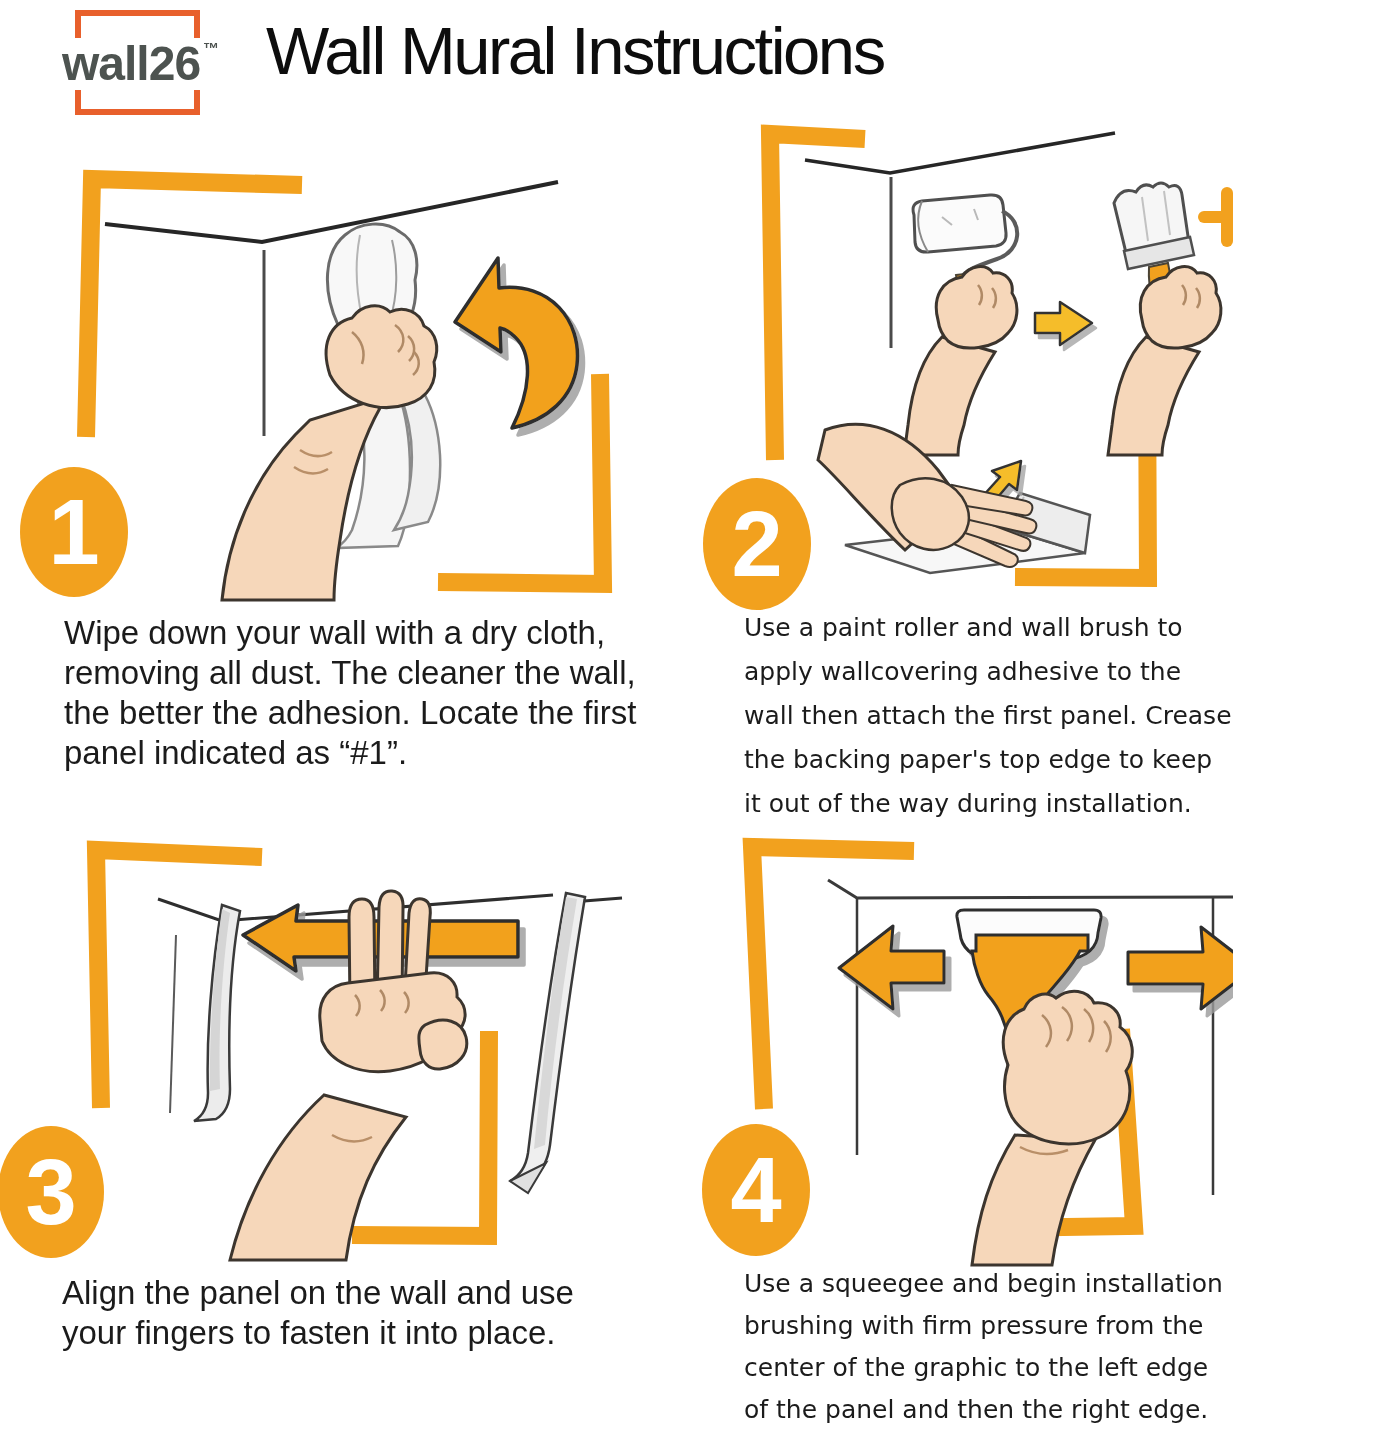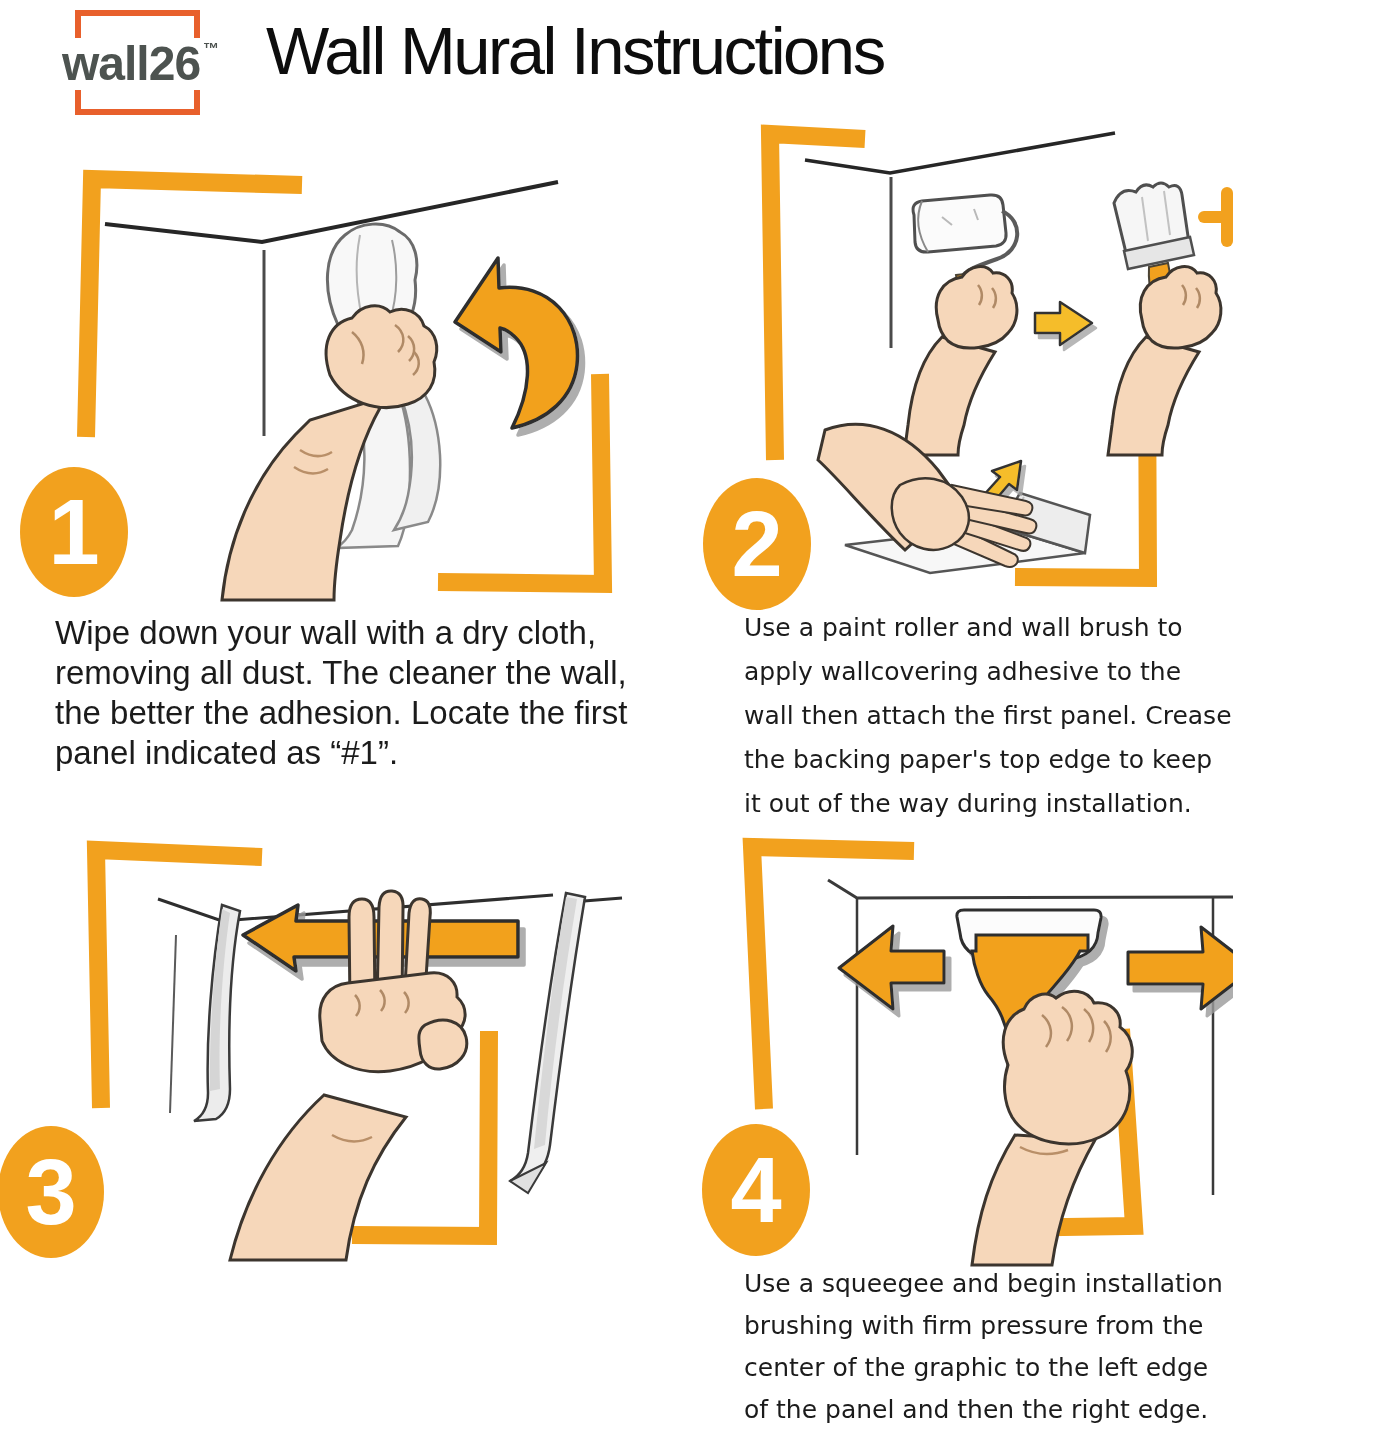--- a/index.html
+++ b/index.html
@@ -15,21 +15,21 @@
   .title{position:absolute;left:266px;top:12px;font-size:67px;letter-spacing:-2.5px;
          color:#0d0d0d;white-space:nowrap;}
   
   svg.illus{position:absolute;overflow:visible;}
   
   .badge{position:absolute;background:var(--accent-orange,#F2A11E);border-radius:50%;
          color:#ffffff;display:flex;align-items:center;justify-content:center;
          font-weight:bold;font-size:92px;line-height:1;}
   
   .caption{position:absolute;color:var(--text-black,#1B1B1B);white-space:pre;}
-  .cap-a{font-family:"Liberation Sans",sans-serif;font-size:33px;line-height:40px;}
+  .cap-a{font-family:"Liberation Sans",sans-serif;font-size:33px;line-height:40px;margin-left:9px;}
   .cap-b{font-family:"DejaVu Sans",sans-serif;font-size:25px;line-height:44px;}
   .cap-b4{line-height:42px;}
   .adhesive-label{position:absolute;left:1232px;top:269px;width:156px;text-align:center;
                   white-space:pre;font-family:"DejaVu Sans",sans-serif;font-size:20px;
                   line-height:25px;color:#111111;}
 </style>
 </head>
 <body>
 
 <div class="page">
@@ -258,18 +258,20 @@
 
   <div class="caption cap-a" style="left:55px;top:613px">Wipe down your wall with a dry cloth,
 removing all dust. The cleaner the wall,
 the better the adhesion. Locate the first
 panel indicated as “#1”.</div>
   <div class="caption cap-b" style="left:744px;top:606px">Use a paint roller and wall brush to
 apply wallcovering adhesive to the
 wall then attach the first panel. Crease
 the backing paper's top edge to keep
 it out of the way during installation.</div>
+  <div class="caption cap-a" style="left:53px;top:1273px">Align the panel on the wall and use
+your fingers to fasten it into place.</div>
   <div class="caption cap-b cap-b4" style="left:744px;top:1263px">Use a squeegee and begin installation
 brushing with firm pressure from the
 center of the graphic to the left edge
 of the panel and then the right edge.</div>
 
 </div>
 
 </body></html>

